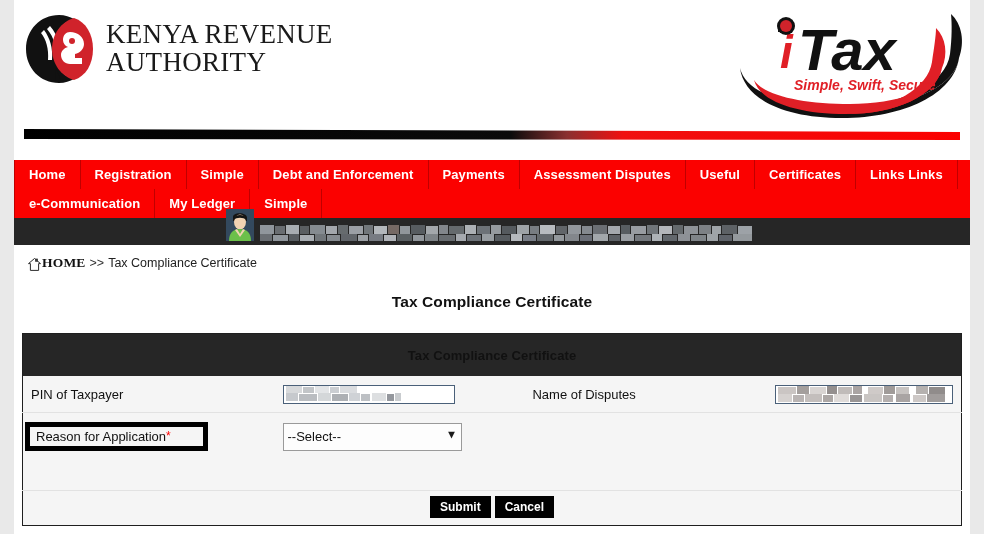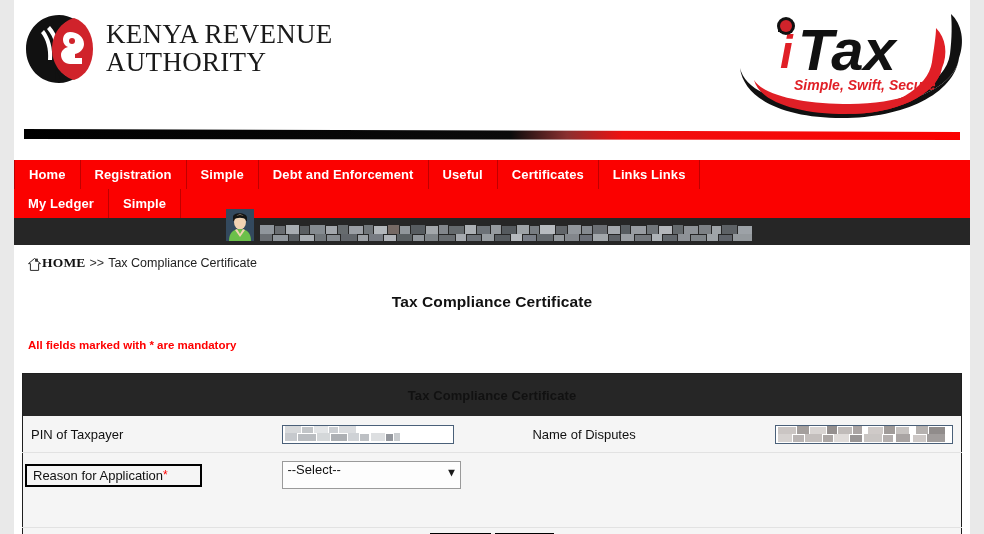--- a/index.html
+++ b/index.html
@@ -209,21 +209,21 @@
     vertical-align: middle;
   }
   .fld2 {
     vertical-align: middle;
     padding: 3px 0;
   }
   .req { color: #fe0000; font-size: 12px; vertical-align: top; }
 
   .highlight-box {
     display: inline-block;
-    border: 2px solid #000000;
+    border: 5px solid #000000;
     padding: 2px 32px 2px 6px;
     margin: 1px 0 1px -6px;
     background: #f5f5f5;
     font-size: 13px;
     line-height: 15px;
   }
 
   .txtinput {
     width: 170px;
     height: 17px;
@@ -237,21 +237,21 @@
   .txtinput.wide { width: 176px; }
 
   .selectbox {
     width: 179px;
     height: 28px;
     border: 1px solid #9a9a9a;
     background: #fdfdfd;
     font-size: 13px;
     color: #111;
     display: inline-flex;
-    align-items: flex-start;
+    align-items: center;
     padding: 0 4px;
     box-sizing: border-box;
     position: relative;
     cursor: pointer;
     vertical-align: middle;
   }
   .selectbox .caret {
     position: absolute;
     right: 6px;
     top: 3px;
@@ -349,30 +349,39 @@
       <div class="navitem">
           <span>Registration</span>
         </div>
       <div class="navitem">
           <span>Simple</span>
         </div>
       <div class="navitem">
           <span>Debt and Enforcement</span>
         </div>
       <div class="navitem">
+          <span>Payments</span>
+        </div>
+      <div class="navitem">
+          <span>Assessment Disputes</span>
+        </div>
+      <div class="navitem">
           <span>Useful</span>
         </div>
       <div class="navitem">
           <span>Certificates</span>
         </div>
       <div class="navitem">
           <span>Links Links</span>
         </div>
     </div>
     <div class="navrow row2">
+      <div class="navitem first">
+          <span>e-Communication</span>
+        </div>
       <div class="navitem">
           <span>My Ledger</span>
         </div>
       <div class="navitem">
           <span>Simple</span>
         </div>
     </div>
   </div>
 
   <div class="userbar">
@@ -477,21 +486,20 @@
           <rect x="7.6" y="1.1" width="1.8" height="2.2" fill="#ffffff" stroke="#2b2b2b" stroke-width="0.9"></rect>
         </svg>
       </span>
       <span class="bc-home">HOME</span>
       <span class="bc-sep">&gt;&gt;</span>
       <span class="bc-current">Tax Compliance Certificate</span>
     </div>
 
     <div class="page-title">Tax Compliance Certificate</div>
 
-    <div class="mandatory-note">All fields marked with * are mandatory</div>
 
     <table class="form-table">
       <tbody>
           <tr>
         <td class="tbl-head" colspan="4">Tax Compliance Certificate</td>
       </tr>
 
       <tr class="row-line">
         <td class="lbl">PIN of Taxpayer</td>
         <td class="fld">

